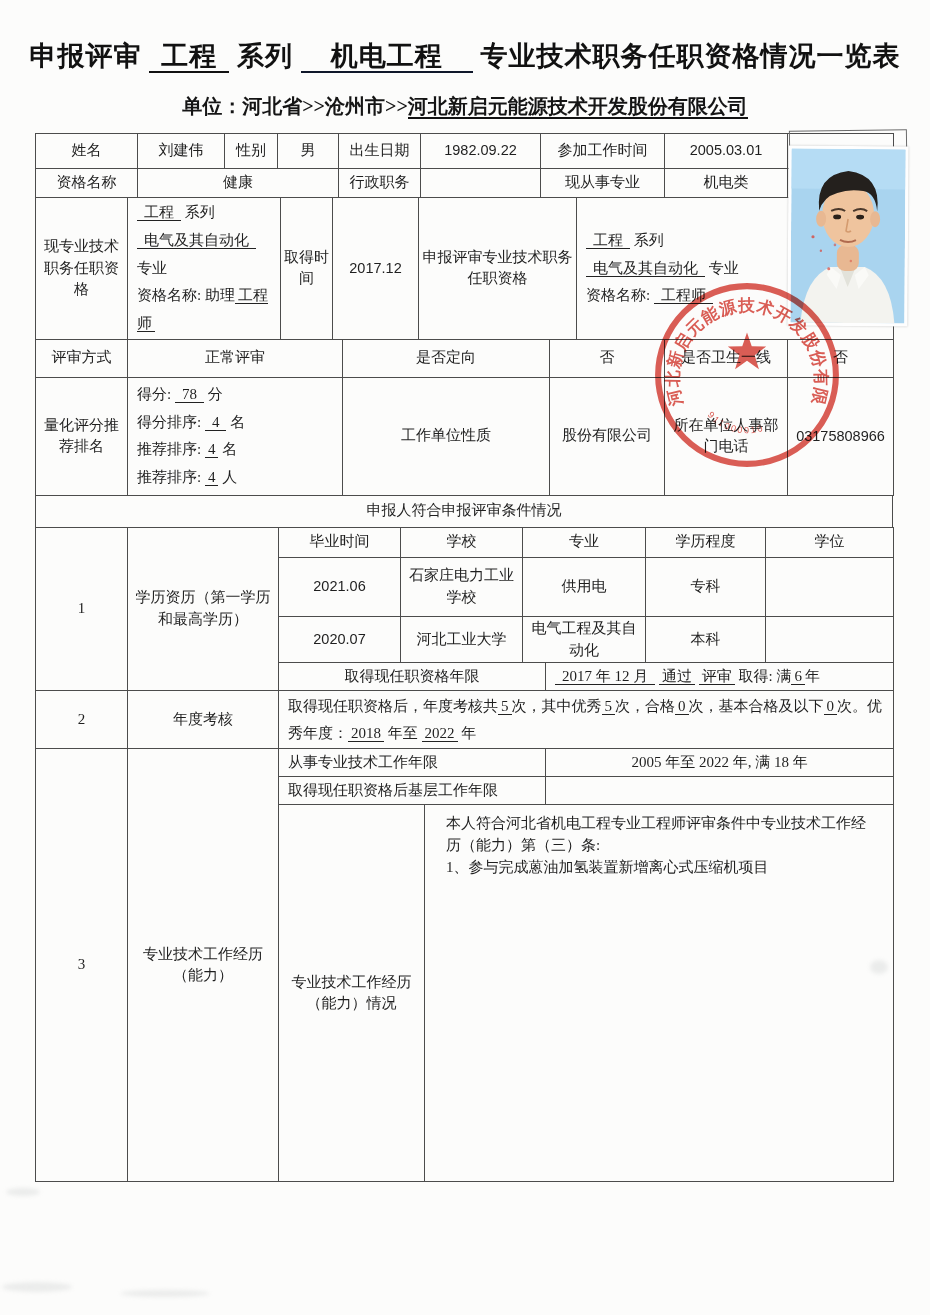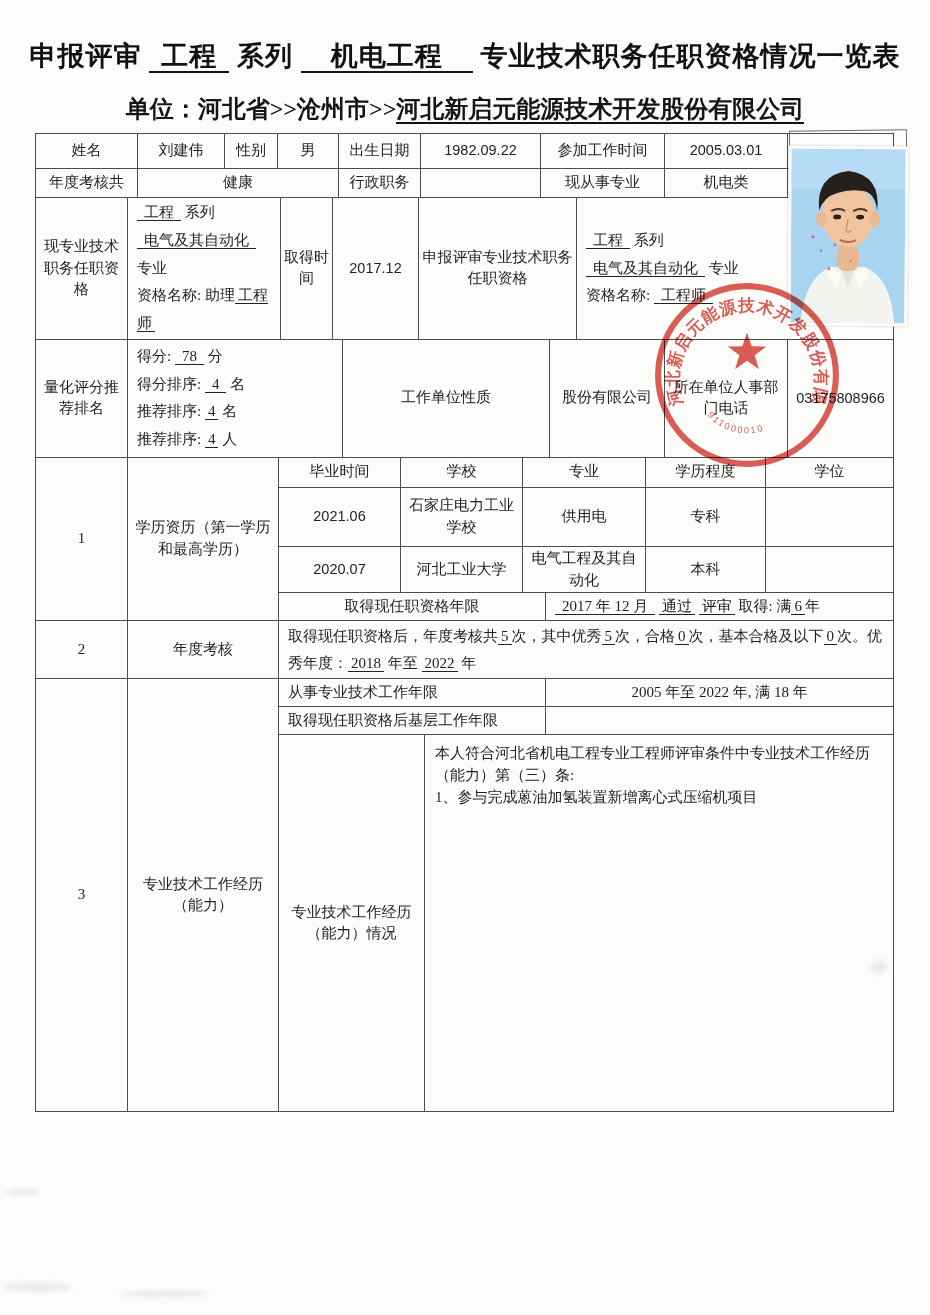--- a/index.html
+++ b/index.html
@@ -5,30 +5,30 @@
   * { margin:0; padding:0; box-sizing:border-box; }
   body { background:#e8e8e8; font-family:"Liberation Serif", serif; }
   .sheet { position:relative; width:930px; height:1315px; background:#fcfcfb; overflow:hidden;
            font-family:"Liberation Serif", serif; color:#1f1f1f; margin:0 auto; }
   
   .title { position:absolute; top:38px; left:0; width:100%; text-align:center;
            font-size:27px; font-weight:bold; letter-spacing:1px; color:#111; }
   .title .tu { border-bottom:2px solid #111; padding:0 12px; }
   .title .tu2 { border-bottom:2px solid #0f172a; padding:0 30px; }
   .subtitle { position:absolute; top:93px; left:0; width:100%; text-align:center;
-              font-size:24px; font-weight:bold; color:#151515; }
+              font-size:20px; font-weight:bold; color:#151515; }
   .subtitle .cu { border-bottom:2px solid #111; }
   
   .grid { position:absolute; left:35px; top:133px; width:860px; }
   table { border-collapse:collapse; table-layout:fixed; width:858px; }
   table.tnext { margin-top:-1px; }
   td { border:1px solid #4c4c4c; font-size:15px; text-align:center; vertical-align:middle;
        padding:1px 3px; line-height:1.45; overflow:hidden; }
   td.left { text-align:left; padding-left:9px; }
-  td.topleft { text-align:left; vertical-align:top; padding:8px 10px; }
+  td.topleft { text-align:left; vertical-align:top; padding:8px 21px; }
   .u { border-bottom:1px solid #222; padding:0 7px; }
   .u2 { border-bottom:1px solid #222; padding:0 3px; }
   .num { font-family:"Liberation Sans", sans-serif; font-size:14.5px; }
   .cline { line-height:1.85; }
   
   .photo { position:absolute; left:788px; top:146px; width:120px; height:180px;
            background:#fefefe; padding:3px; box-shadow:0 0 2px rgba(0,0,0,.25); transform:rotate(.4deg); }
   .photo svg { display:block; width:100%; height:100%; }
   .corner-cell { position:absolute; left:789px; top:130px; width:118px; height:19px;
                  border:1px solid #6b6b6b; transform:rotate(-.8deg); background:transparent; }
@@ -75,21 +75,21 @@
         <td>刘建伟</td>
         <td>性别</td>
         <td>男</td>
         <td>出生日期</td>
         <td class="num">1982.09.22</td>
         <td>参加工作时间</td>
         <td class="num">2005.03.01</td>
         <td></td>
       </tr>
       <tr style="height:29px">
-        <td>年度考核共</td>
+        <td>资格名称</td>
         <td colspan="3">健康</td>
         <td>行政职务</td>
         <td></td>
         <td>现从事专业</td>
         <td>机电类</td>
         <td></td>
       </tr>
     </tbody>
       </table>
 
@@ -126,36 +126,51 @@
     <table class="tnext">
       <colgroup>
           <col style="width:92px">
           <col style="width:215px">
           <col style="width:207px">
           <col style="width:115px">
           <col style="width:123px">
           <col style="width:106px">
         </colgroup>
       <tbody>
+          <tr style="height:38px">
+        <td>评审方式</td>
+        <td>正常评审</td>
+        <td>是否定向</td>
+        <td>否</td>
+        <td>是否卫生一线</td>
+        <td>否</td>
+      </tr>
       <tr style="height:118px">
         <td>量化评分推荐排名</td>
         <td class="left">
           <div class="cline"><span>得分: </span><span class="u">78</span> <span>分</span></div>
           <div class="cline"><span>得分排序: </span><span class="u">4</span> <span>名</span></div>
           <div class="cline"><span>推荐排序: </span><span class="u2">4</span> <span>名</span></div>
           <div class="cline"><span>推荐排序: </span><span class="u2">4</span> <span>人</span></div>
         </td>
         <td>工作单位性质</td>
         <td>股份有限公司</td>
         <td>所在单位人事部门电话</td>
         <td class="num" style="word-break:break-all">03175808966</td>
       </tr>
     </tbody>
       </table>
 
+    <table class="tnext">
+      <tbody>
+          <tr style="height:32px">
+            <td>申报人符合申报评审条件情况</td>
+          </tr>
+    </tbody>
+      </table>
 
 
     <table class="tnext">
       <colgroup>
           <col style="width:92px">
           <col style="width:151px">
           <col style="width:122px">
           <col style="width:122px">
           <col style="width:23px">
           <col style="width:100px">

